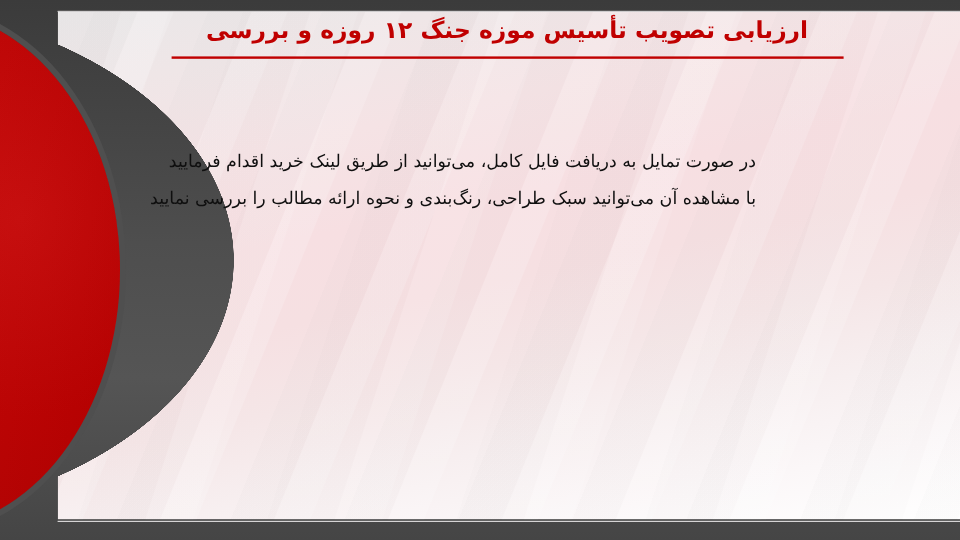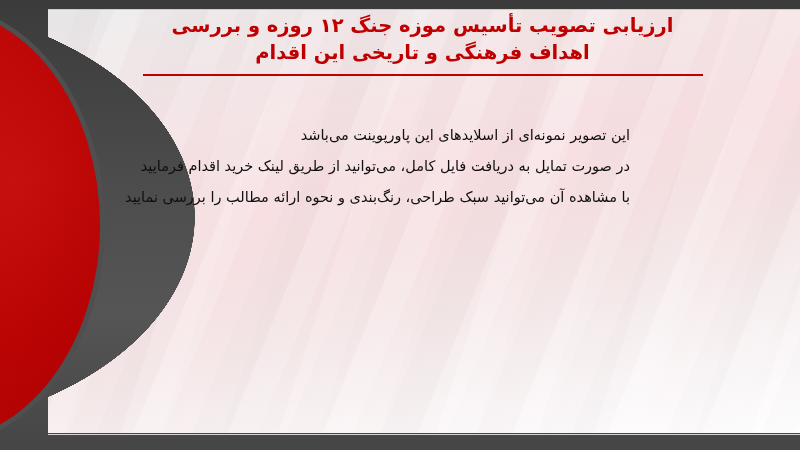--- a/index.html
+++ b/index.html
@@ -159,23 +159,21 @@
   <div class="red-lens-shade"></div>
 
   <div class="panel">
     <div class="panel-stripes"></div>
     <div class="panel-stripes2"></div>
   </div>
   <div class="panel-edge"></div>
 
   <div class="title-block">
     <div class="title-line">ارزیابی تصویب تأسیس موزه جنگ ۱۲ روزه و بررسی</div>
-    <div class="title-line">اهداف فرهنگی و تاریخی این اقدام</div>
     <div class="title-rule"></div>
   </div>
 
   <div class="body-block">
-    <div class="body-line">این تصویر نمونه‌ای از اسلایدهای این پاورپوینت می‌باشد</div>
     <div class="body-line">در صورت تمایل به دریافت فایل کامل، می‌توانید از طریق لینک خرید اقدام فرمایید</div>
     <div class="body-line">با مشاهده آن می‌توانید سبک طراحی، رنگ‌بندی و نحوه ارائه مطالب را بررسی نمایید</div>
   </div>
 
 </div>
 
 </body></html>

